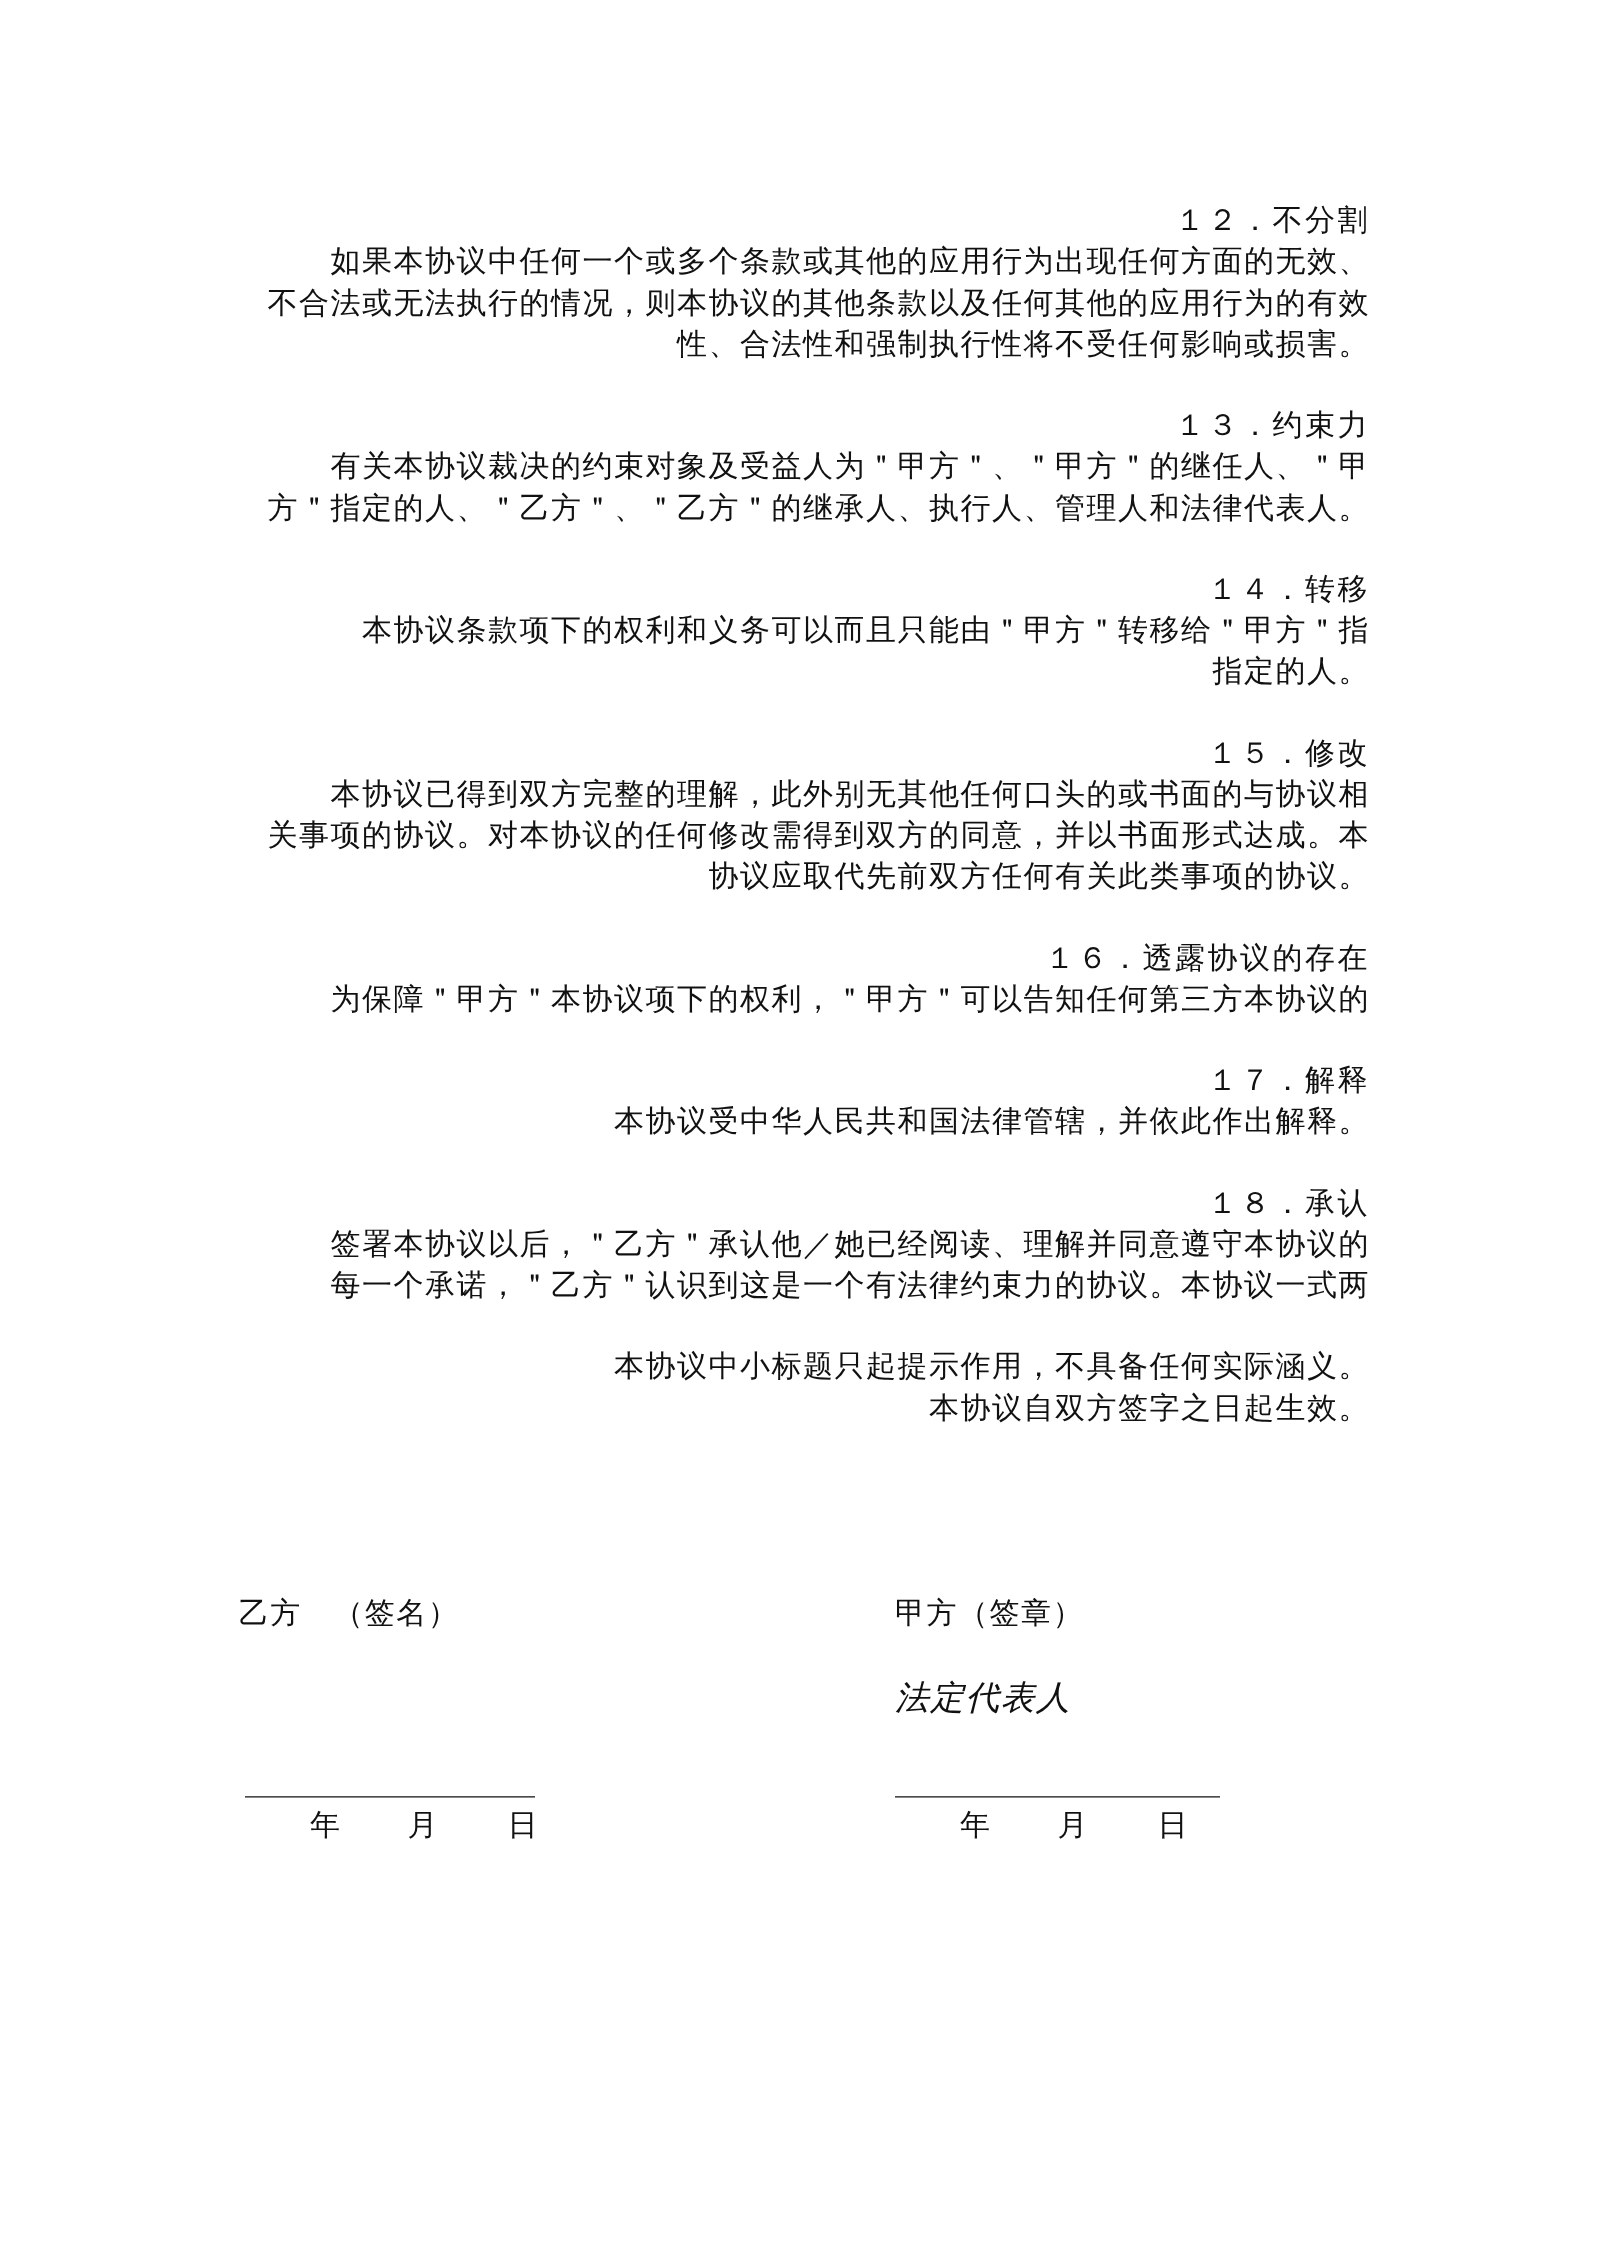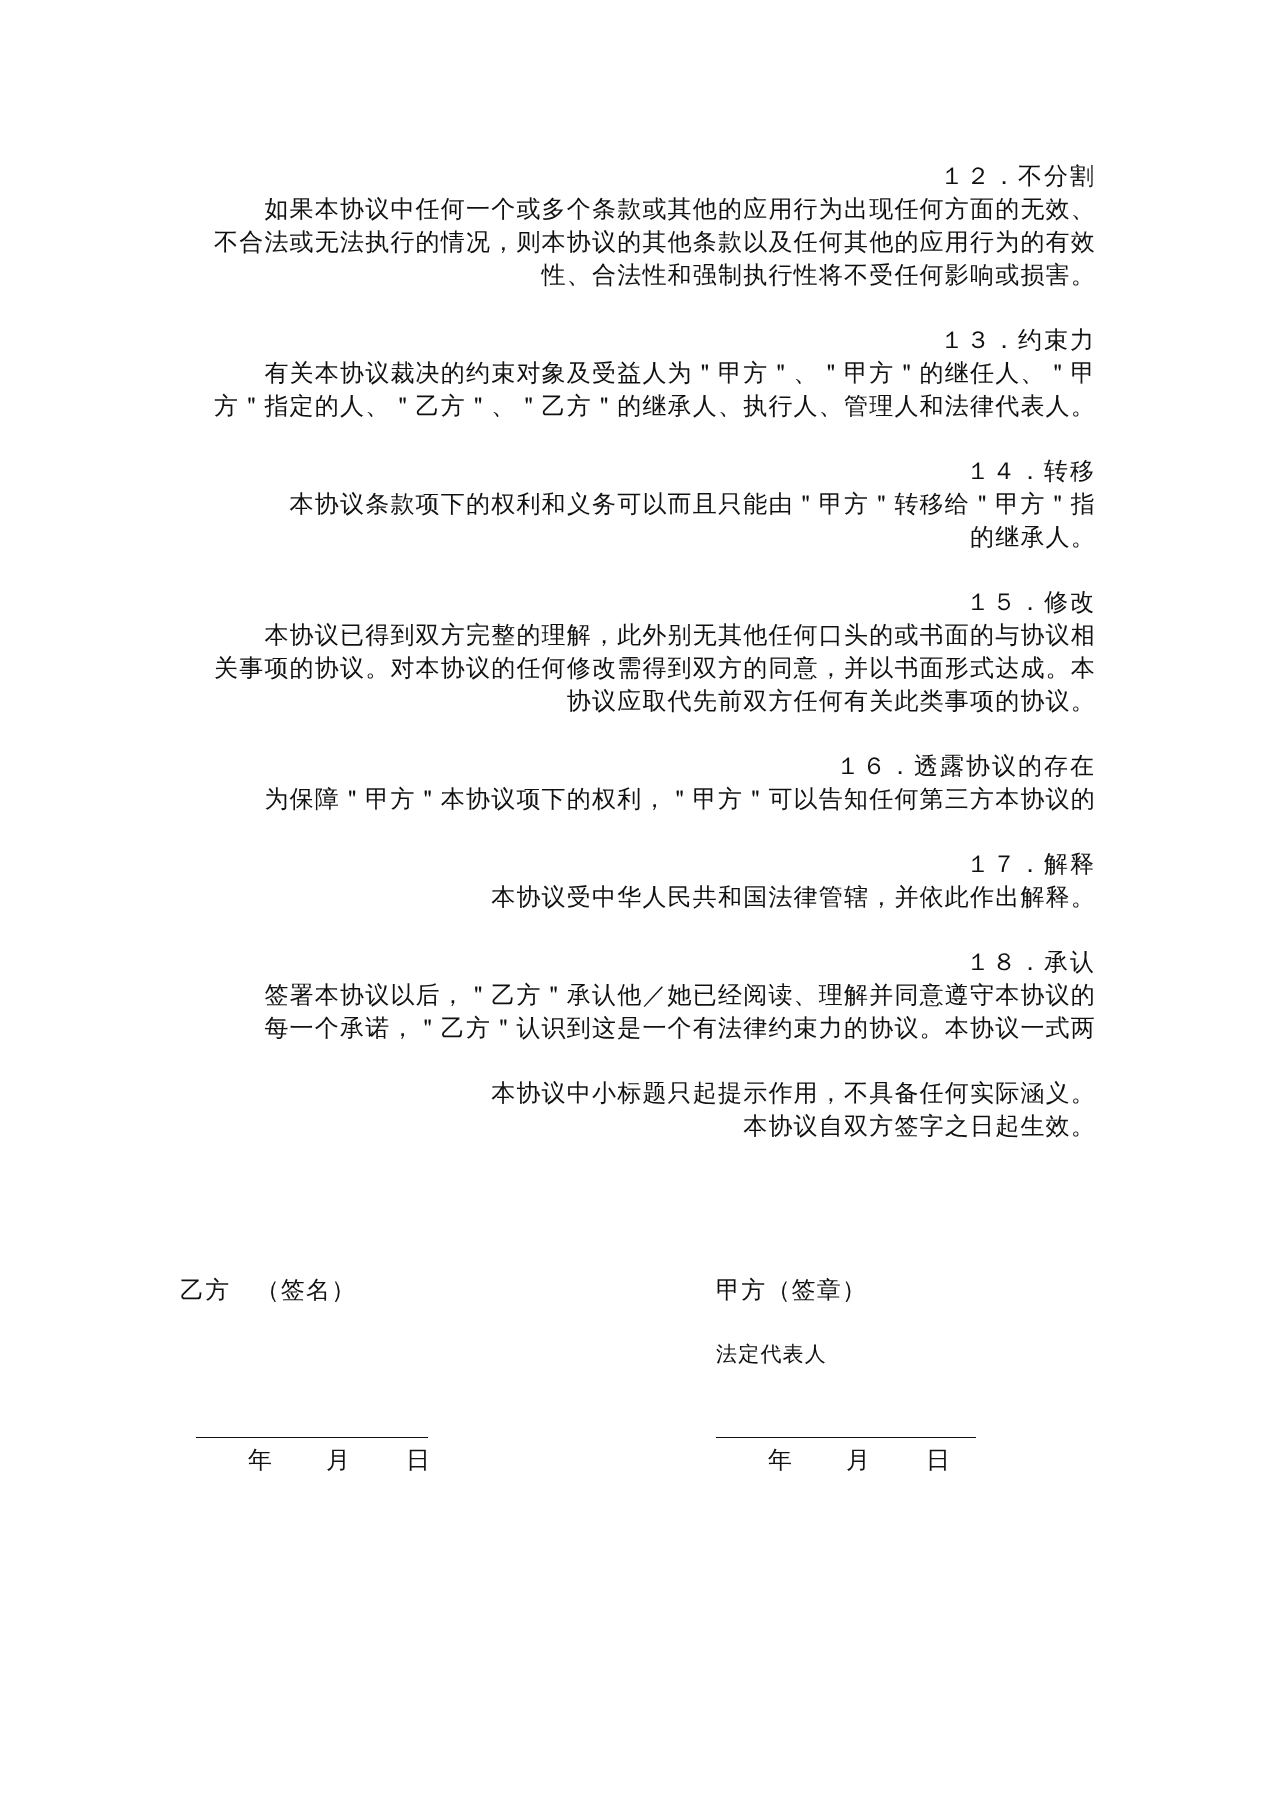--- a/index.html
+++ b/index.html
@@ -5,23 +5,23 @@
   html, body { margin: 0; padding: 0; background: #ffffff; }
   body { width: 1280px; height: 1810px; position: relative; overflow: hidden;
          font-family: "DejaVu Serif", "Liberation Serif", serif; color: #111; }
   .page { position: absolute; left: 196px; top: 160px; width: 900px; text-align: right; }
   .clause { margin-bottom: 32px; }
   .line { font-size: 24px; line-height: 33px; white-space: nowrap; letter-spacing: 1.2px; }
   .heading { letter-spacing: 2px; }
   .indent { padding-left: 52px; }
   .closing { margin-top: 8px; }
   .sig { position: absolute; top: 1274px; font-size: 24px; line-height: 33px; letter-spacing: 1.2px; }
-  .sig-left { left: 180px; }
+  .sig-left { left: 191px; }
   .sig-right { left: 716px; }
-  .sig-sub { position: absolute; top: 1340px; left: 716px; font-size: 21px; letter-spacing: 1.2px; }
+  .sig-sub { position: absolute; top: 1340px; left: 716px; font-size: 27px; letter-spacing: 1.2px; font-style: italic; }
   .sigline { position: absolute; top: 1437px; height: 0; border-top: 1.5px solid #111; }
   .sigline-left { left: 196px; width: 232px; }
   .sigline-right { left: 716px; width: 260px; }
   .date { position: absolute; top: 1444px; font-size: 24px; line-height: 33px; }
   .date span { position: absolute; white-space: nowrap; }
 </style>
 </head>
 <body>
 
 <div class="page">
@@ -35,21 +35,21 @@
 
   <div class="clause">
     <div class="line heading">１３．约束力</div>
     <div class="line indent">有关本协议裁决的约束对象及受益人为＂甲方＂、＂甲方＂的继任人、＂甲</div>
     <div class="line">方＂指定的人、＂乙方＂、＂乙方＂的继承人、执行人、管理人和法律代表人。</div>
   </div>
 
   <div class="clause">
     <div class="line heading">１４．转移</div>
     <div class="line indent">本协议条款项下的权利和义务可以而且只能由＂甲方＂转移给＂甲方＂指</div>
-    <div class="line">的继承人。</div>
+    <div class="line">指定的人。</div>
   </div>
 
   <div class="clause">
     <div class="line heading">１５．修改</div>
     <div class="line indent">本协议已得到双方完整的理解，此外别无其他任何口头的或书面的与协议相</div>
     <div class="line">关事项的协议。对本协议的任何修改需得到双方的同意，并以书面形式达成。本</div>
     <div class="line">协议应取代先前双方任何有关此类事项的协议。</div>
   </div>
 
   <div class="clause">

